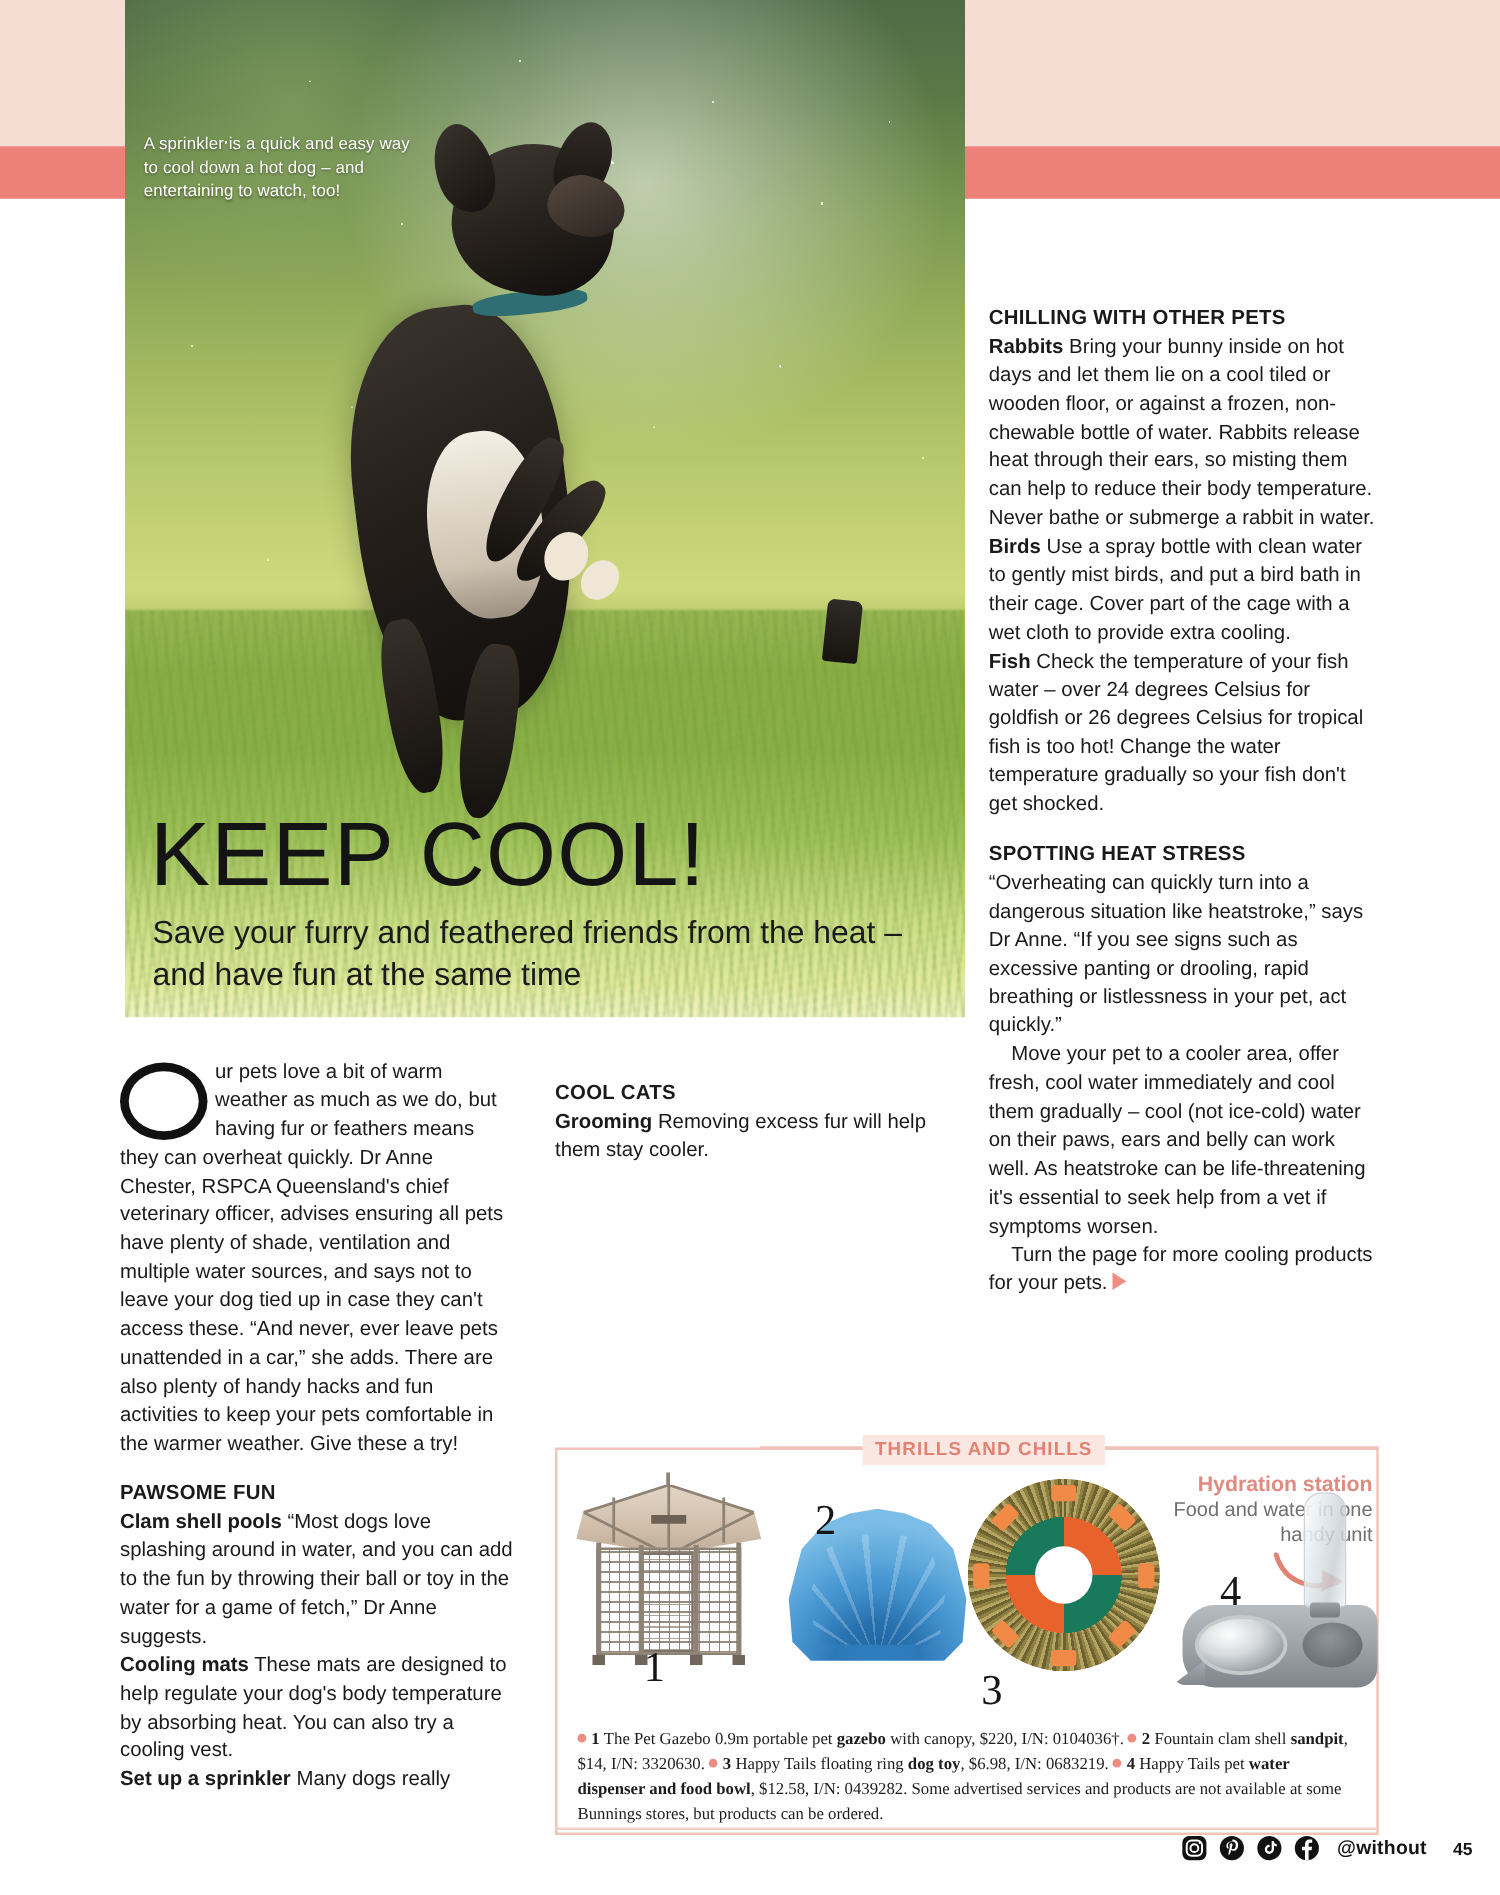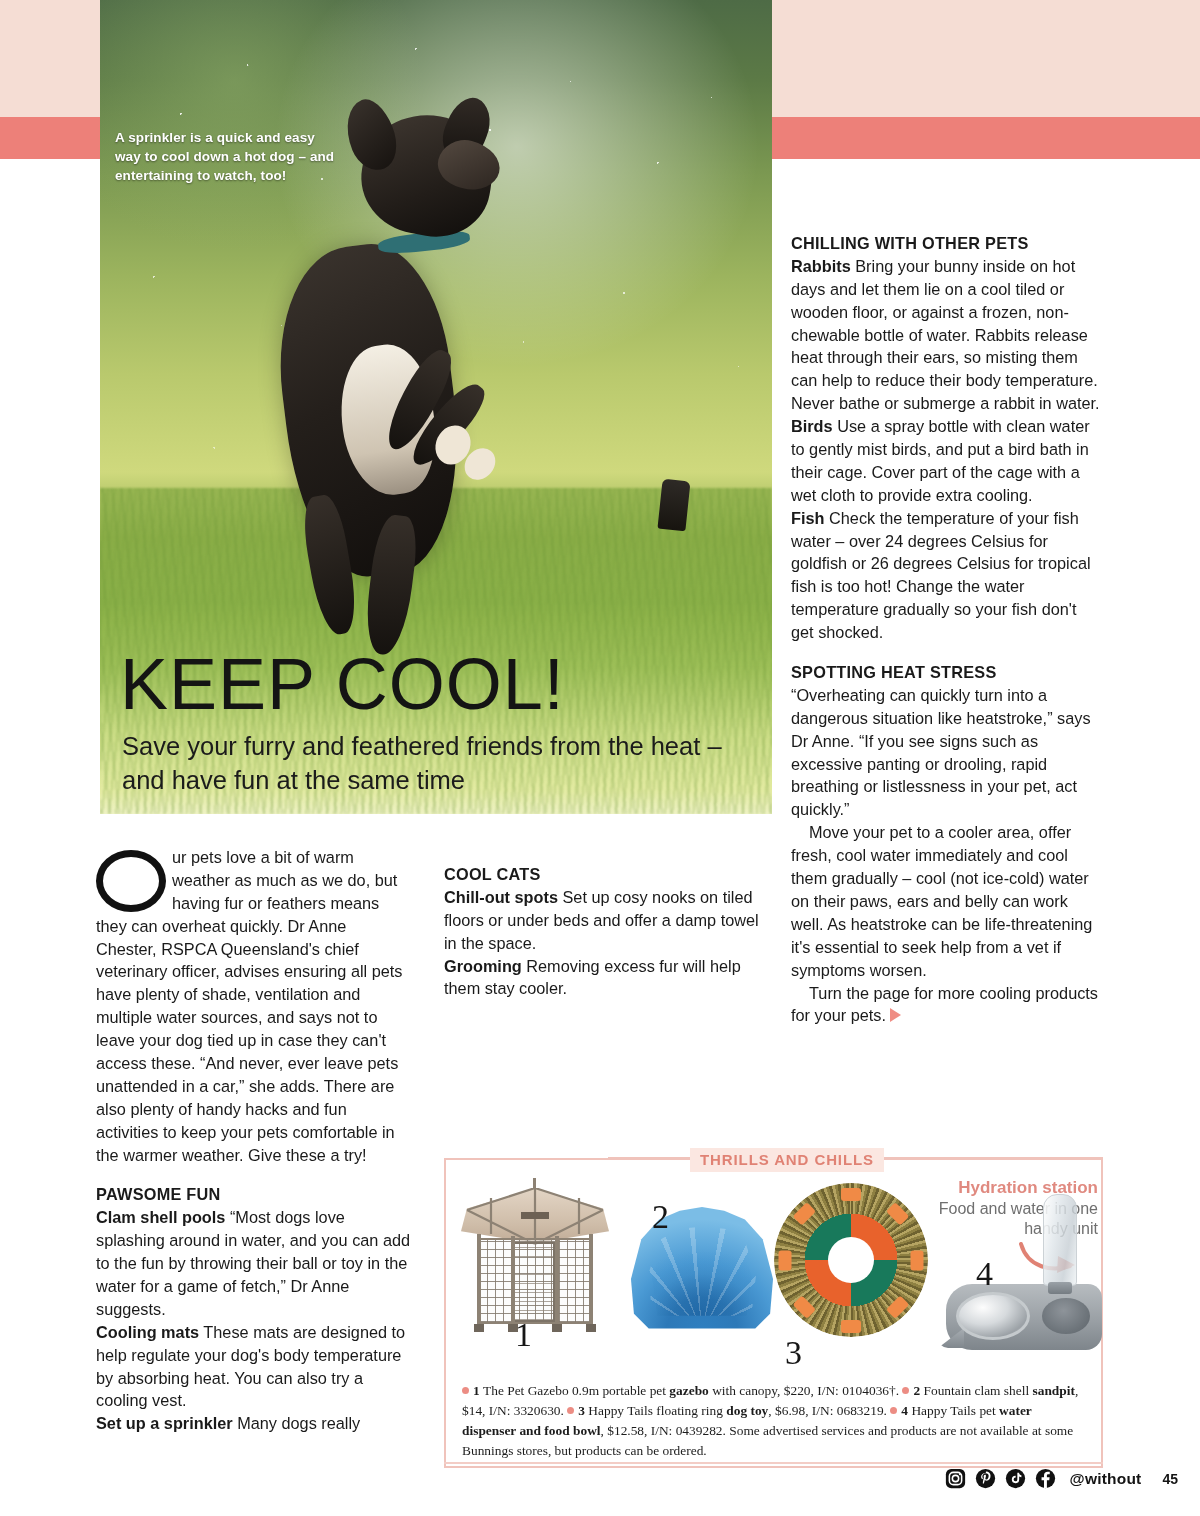--- a/index.html
+++ b/index.html
@@ -121,22 +121,22 @@
     position:absolute; left:128px; top:138px; width:92px; height:18px;
     background:#2f6f74; border-radius:40%; transform:rotate(-6deg);
   }
   .sprinkler {
     position:absolute; left:560px; top:480px; width:28px; height:50px;
     background:linear-gradient(180deg,#2e2a26,#17140f);
     border-radius:6px 6px 3px 3px; transform:rotate(6deg);
   }
 
   .hero-caption {
-    position:absolute; left:15px; top:128px; width:220px;
-    color:#ffffff; font-size:13.5px; line-height:1.42; font-weight:700;
+    position:absolute; left:15px; top:105px; width:220px;
+    color:#ffffff; font-size:13.5px; line-height:1.42; font-weight:400;
     text-shadow: 0 1px 2px rgba(0,0,0,.45);
     letter-spacing:.1px;
   }
   .hero-title {
     position:absolute; left:20px; top:648px;
     font-size:72px; line-height:1; font-weight:300; color:#141414;
     letter-spacing:1px;
   }
   .hero-sub {
     position:absolute; left:22px; top:730px; width:600px;
@@ -146,21 +146,21 @@
   
   .col { position:absolute; font-size:16.3px; line-height:1.405; color:#1a1a1a; }
   .col p { margin:0; }
   .col .sec-head {
     font-weight:700; letter-spacing:.25px; margin-top:17px; margin-bottom:0;
     font-size:16.3px;
   }
   .col b { font-weight:700;margin-top:48px; }
   .col-1 { left:96px; top:846px; width:315px; }
   .col-2 { left:444px; top:846px; width:315px; }
-  .col-3 { left:791px; top:232px; width:312px; }
+  .col-3 { left:791px; top:243px; width:312px; }
   .indent { text-indent:18px; }
 
   .dropcap {
     float:left; width:70px; height:62px; margin:4px 6px 0 0;
     border:7px solid #111; border-radius:50%;
     box-sizing:border-box;
   }
 
   .next-arrow {
     display:inline-block; width:0; height:0; vertical-align:-1px;
@@ -360,21 +360,20 @@
       <span class="dropcap"></span><span>ur pets love a bit of warm weather as much as we do, but having fur or feathers means they can overheat quickly. Dr Anne Chester, RSPCA Queensland's chief veterinary officer, advises ensuring all pets have plenty of shade, ventilation and multiple water sources, and says not to leave your dog tied up in case they can't access these. “And never, ever leave pets unattended in a car,” she adds. There are also plenty of handy hacks and fun activities to keep your pets comfortable in the warmer weather. Give these a try!</span>
     </p>
     <p class="sec-head">PAWSOME FUN</p>
     <p><b>Clam shell pools</b><span> “Most dogs love splashing around in water, and you can add to the fun by throwing their ball or toy in the water for a game of fetch,” Dr Anne suggests.</span></p>
     <p><b>Cooling mats</b><span> These mats are designed to help regulate your dog's body temperature by absorbing heat. You can also try a cooling vest.</span></p>
     <p><b>Set up a sprinkler</b><span> Many dogs really</span></p>
   </div>
 
   <div class="col col-2">
     <p class="sec-head">COOL CATS</p>
-    <p><b>Chill-out spots</b><span> Set up cosy nooks on tiled floors or under beds and offer a damp towel in the space.</span></p>
     <p><b>Grooming</b><span> Removing excess fur will help them stay cooler.</span></p>
   </div>
 
   <div class="col col-3">
     <p class="sec-head" style="margin-top:0">CHILLING WITH OTHER PETS</p>
     <p><b>Rabbits</b><span> Bring your bunny inside on hot days and let them lie on a cool tiled or wooden floor, or against a frozen, non-chewable bottle of water. Rabbits release heat through their ears, so misting them can help to reduce their body temperature. Never bathe or submerge a rabbit in water.</span></p>
     <p><b>Birds</b><span> Use a spray bottle with clean water to gently mist birds, and put a bird bath in their cage. Cover part of the cage with a wet cloth to provide extra cooling.</span></p>
     <p><b>Fish</b><span> Check the temperature of your fish water – over 24 degrees Celsius for goldfish or 26 degrees Celsius for tropical fish is too hot! Change the water temperature gradually so your fish don't get shocked.</span></p>
     <p class="sec-head">SPOTTING HEAT STRESS</p>
     <p>“Overheating can quickly turn into a dangerous situation like heatstroke,” says Dr Anne. “If you see signs such as excessive panting or drooling, rapid breathing or listlessness in your pet, act quickly.”</p>

